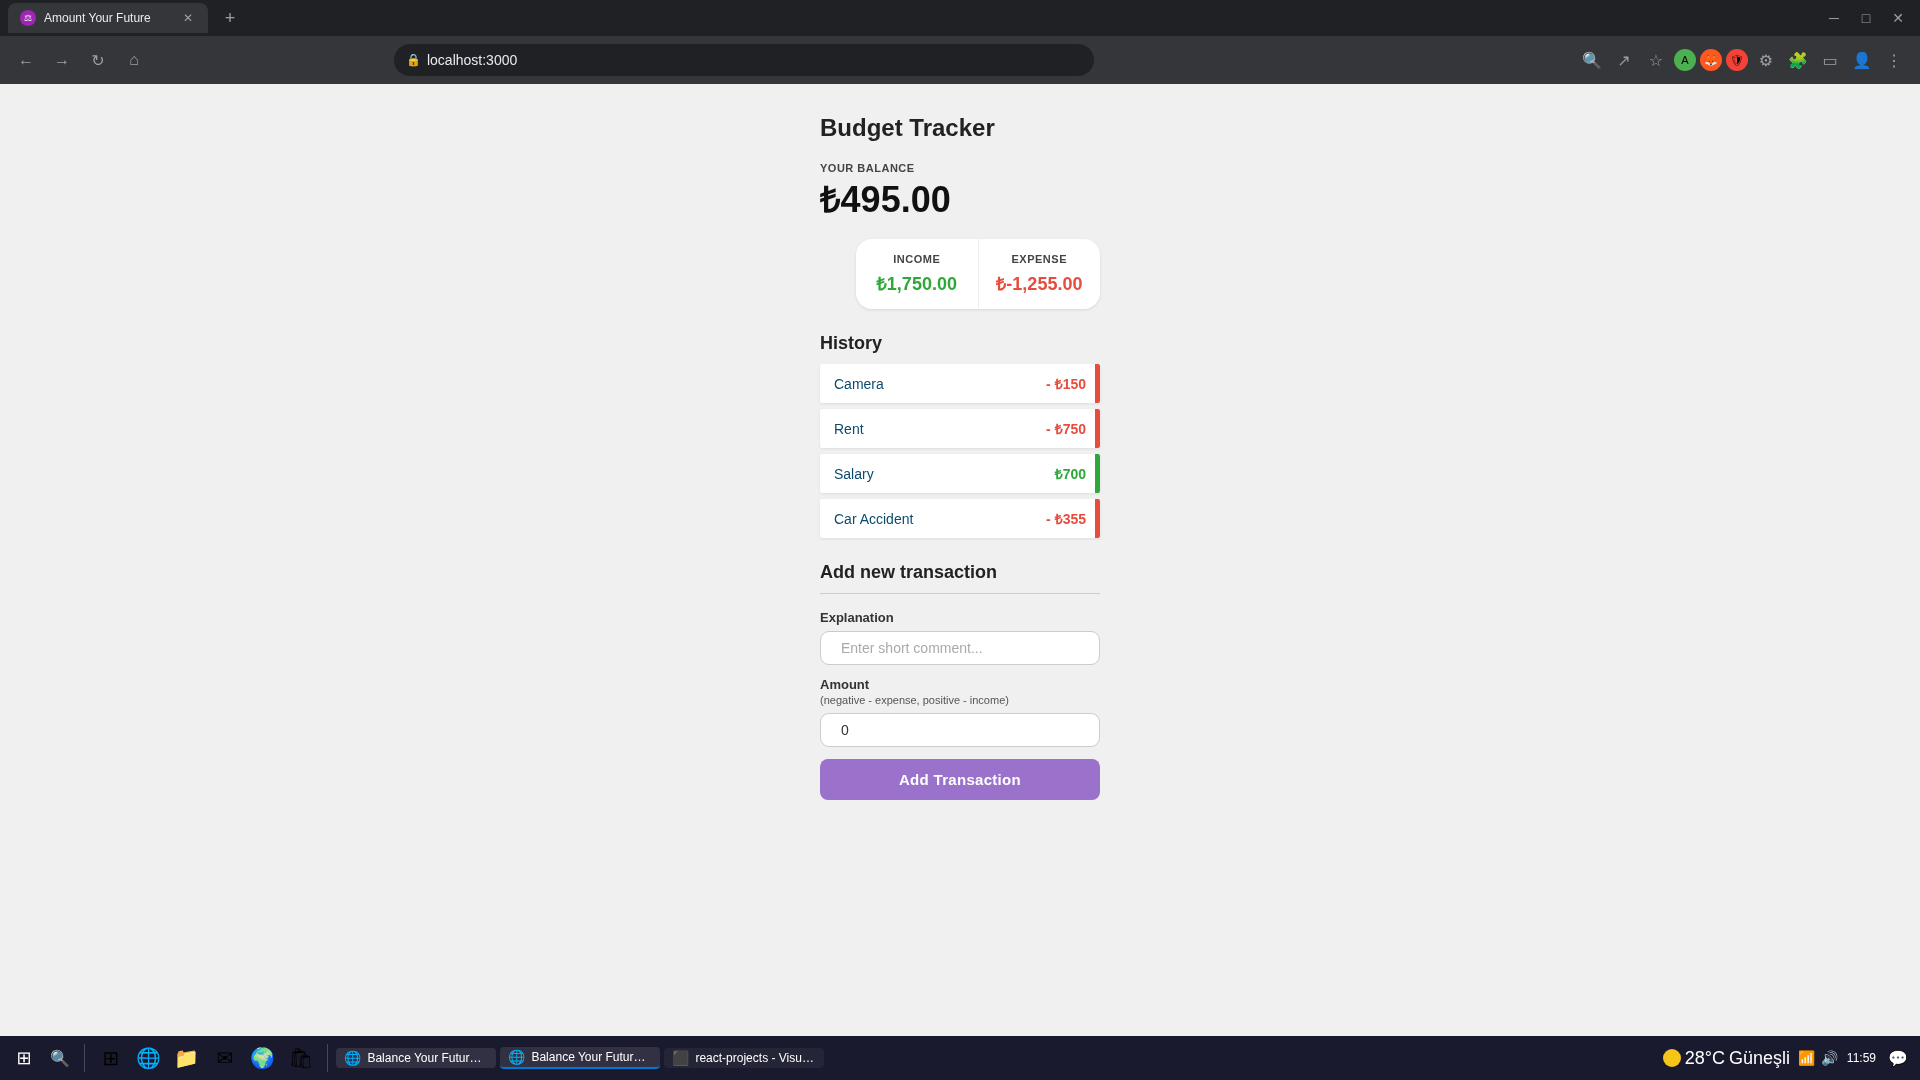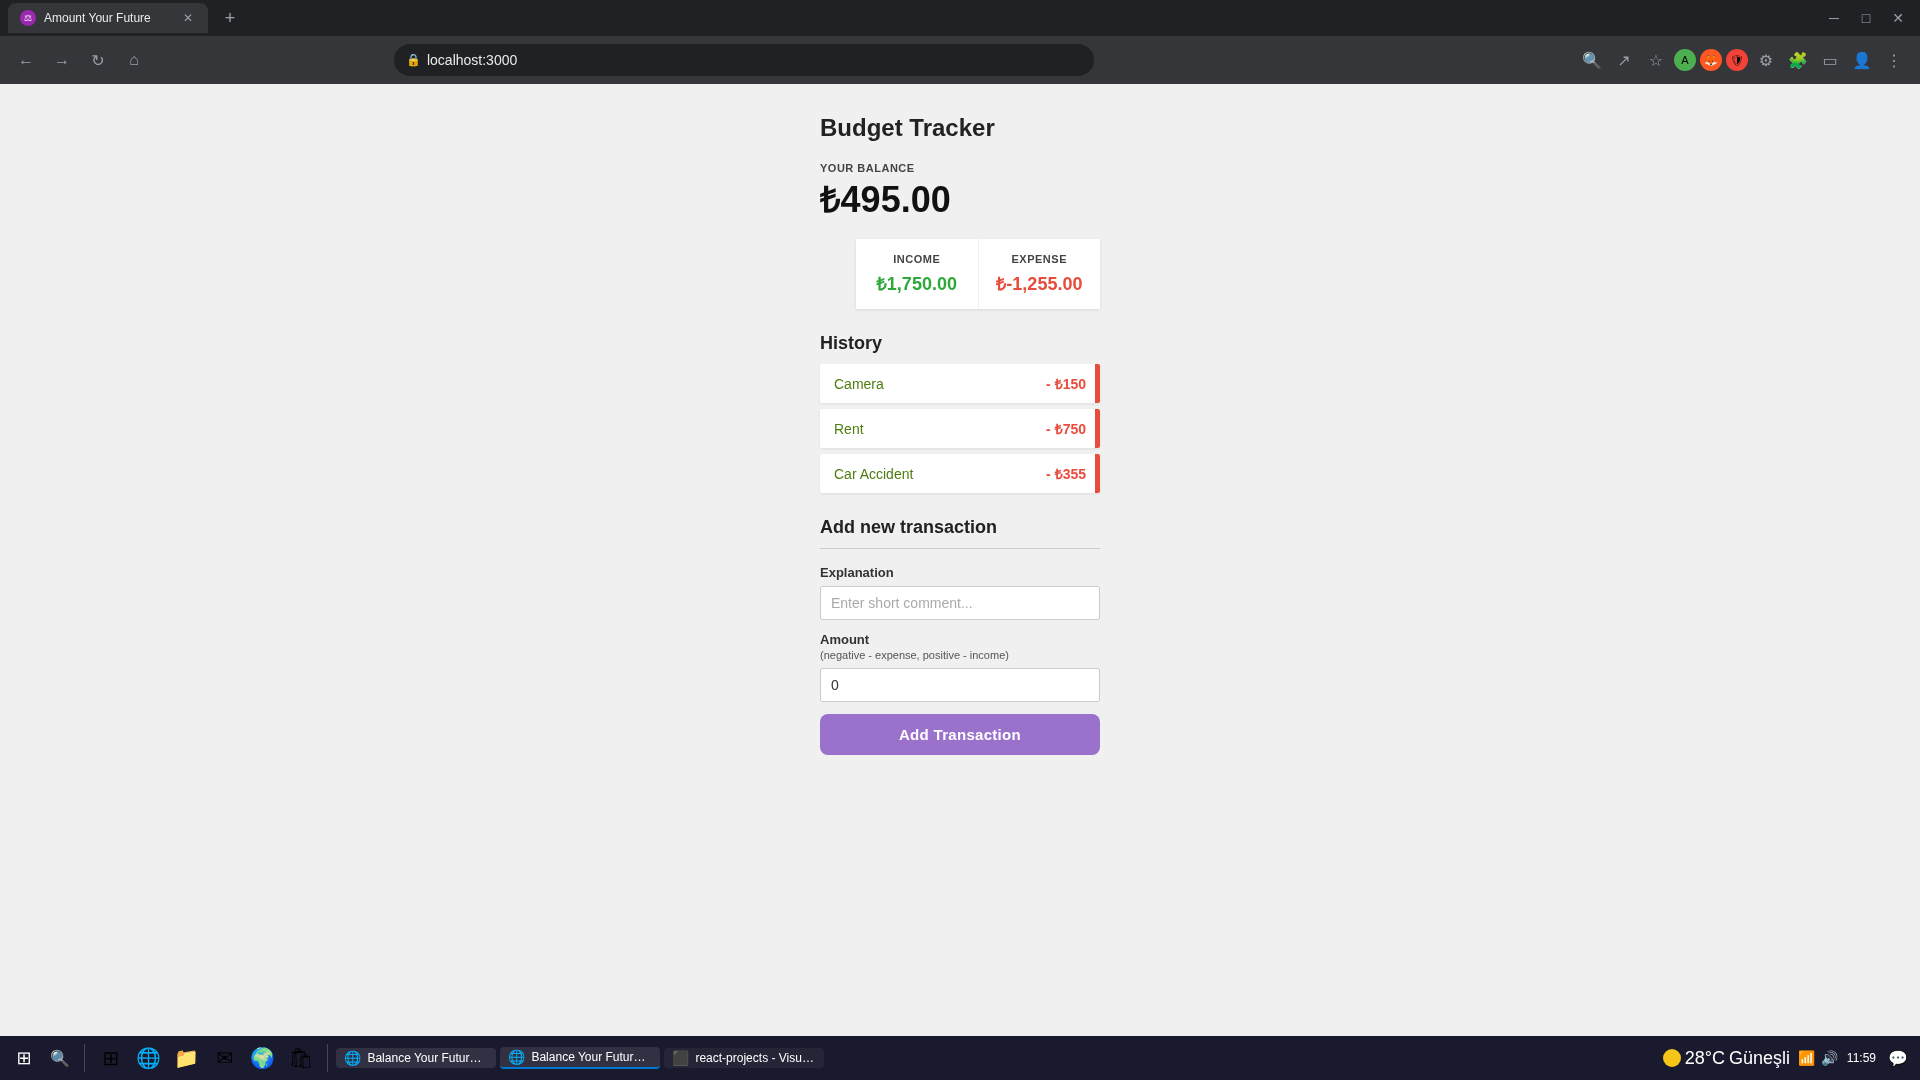--- a/index.html
+++ b/index.html
@@ -190,21 +190,21 @@
 
     .balance-amount {
       font-size: 36px;
       font-weight: 700;
       color: #111;
       margin-bottom: 16px;
     }
 
     .income-expense-card {
       background: #fff;
-      border-radius: 0;
+      border-radius: 16px;
       box-shadow: 0 1px 3px rgba(0,0,0,0.1);
       display: flex;
       margin-bottom: 24px;
       margin-left: 36px;
     }
 
     .income-box, .expense-box {
       flex: 1;
       padding: 14px 16px;
       text-align: center;
@@ -272,21 +272,21 @@
     .history-item.expense::after {
       background: #e74c3c;
     }
 
     .history-item.income::after {
       background: #2ea83a;
     }
 
     .item-name {
       font-size: 14px;
-      color: #4d7c0f;
+      color: #0c4a6e;
     }
 
     .item-amount-expense {
       font-size: 14px;
       color: #e74c3c;
       font-weight: 600;
     }
 
     .item-amount-income {
       font-size: 14px;
@@ -310,22 +310,22 @@
 
     .form-sublabel {
       font-size: 11px;
       color: #555;
       font-weight: normal;
     }
 
     .form-input {
       width: 100%;
       border: 1px solid #ccc;
-      border-radius: 2px;
-      padding: 8px 10px;
+      border-radius: 9px;
+      padding: 8px 20px;
       font-size: 14px;
       color: #333;
       outline: none;
       margin-bottom: 12px;
       background: #fff;
     }
 
     .form-input::placeholder {
       color: #aaa;
     }
@@ -546,20 +546,24 @@
     <h2 class="section-title">History</h2>
     <ul class="history-list" id="history-list">
     <li class="history-item expense">
           <span class="item-name">Camera</span>
           <span class="item-amount-expense">- ₺150</span>
         </li>
         <li class="history-item expense">
           <span class="item-name">Rent</span>
           <span class="item-amount-expense">- ₺750</span>
         </li>
+        <li class="history-item income">
+          <span class="item-name">Salary</span>
+          <span class="item-amount-income">₺700</span>
+        </li>
         <li class="history-item expense">
           <span class="item-name">Car Accident</span>
           <span class="item-amount-expense">- ₺355</span>
         </li>
       </ul>
 
     
     <h2 class="section-title">Add new transaction</h2>
     <hr class="divider">
 

